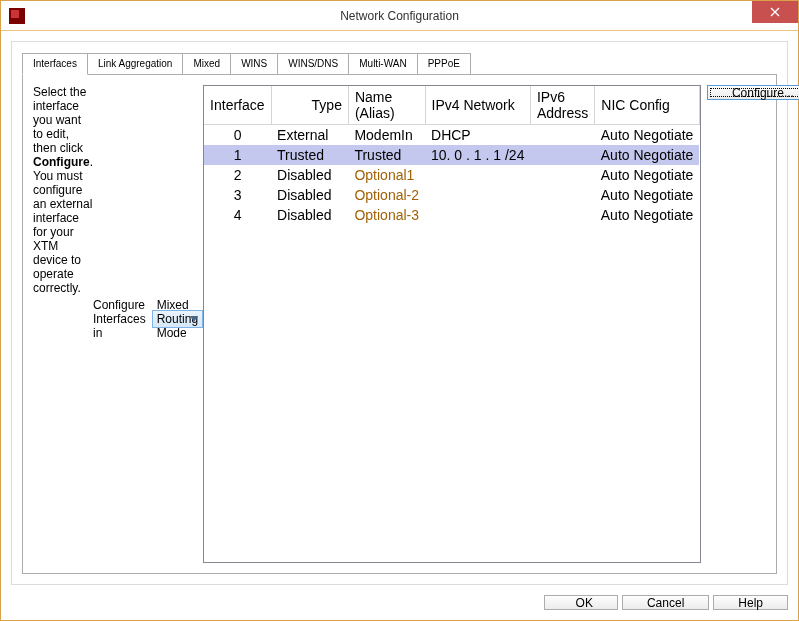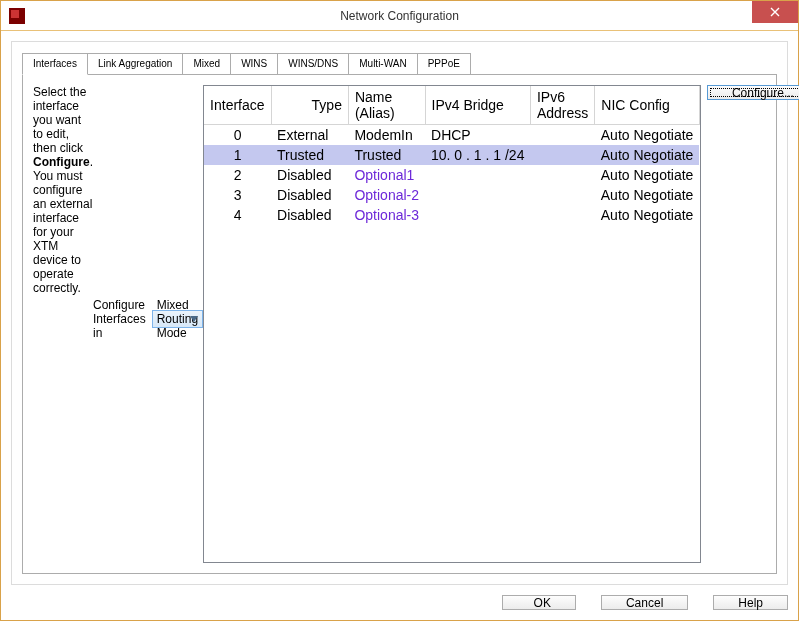--- a/index.html
+++ b/index.html
@@ -25,25 +25,25 @@
   .select .arrow { position:absolute; right:4px; top:50%; transform:translateY(-50%); }
   .select .arrow svg { width:8px; height:6px; display:block; }
   .table-area { flex:1; display:flex; border:0; }
   .table-wrap { flex:1; border:1px solid #828790; overflow:hidden; }
   table { border-collapse:collapse; width:100%; font-size:14px; }
   th { text-align:left; font-weight:normal; background:#fff; border-right:1px solid #d5d5d5; border-bottom:1px solid #d5d5d5; padding:3px 6px; height:20px;}
   th:first-child { text-align:center; }
   td { padding:2px 6px; height:18px; white-space:nowrap; }
   td.c { text-align:center; }
   tr.sel td { background:#c4c8ef; }
-  tr.dis td.name { color:#6d28d9; }
+  tr.dis td.name { color:#a16207; }
   .side-buttons { width:80px; margin-left:6px; }
   .btn { min-width:74px; height:15px; border:1px solid #acacac; background:linear-gradient(#fdfdfd,#ececec); font-size:12px; font-family:inherit; cursor:pointer; padding:0 24px;text-align:right; }
   .btn.focus { outline:1px dotted #000; outline-offset:-4px; border:1px solid #5699d4; }
-  .footer { display:flex; justify-content:flex-end; gap:25px; padding-top:10px; }
+  .footer { display:flex; justify-content:flex-end; gap:4px; padding-top:10px; }
 </style>
 </head>
 <body>
 
 <div class="wrap">
   <div class="titlebar">
     <span class="app-icon"></span>
     <span class="title">Network Configuration</span>
     <div class="close">
       <svg viewBox="0 0 10 10">
@@ -82,21 +82,21 @@
       </div>
 
       <div class="table-area">
         <div class="table-wrap">
           <table>
             <thead>
                   <tr id="thead-row">
                     <th style="width: 60px;">Interface</th>
                     <th style="width: 80px; padding-left: 40px;">Type</th>
                     <th style="width: 170px;">Name (Alias)</th>
-                    <th style="width: 110px;">IPv4 Bridge</th>
+                    <th style="width: 110px;">IPv4 Network</th>
                     <th style="width: 120px;">IPv6 Address</th>
                     <th>NIC Config</th>
                   </tr>
                 </thead>
             <tbody id="tbody">
                   <tr>
                     <td class="c">0</td>
                     <td>External</td>
                     <td class="name">ModemIn</td>
                     <td>DHCP</td>

